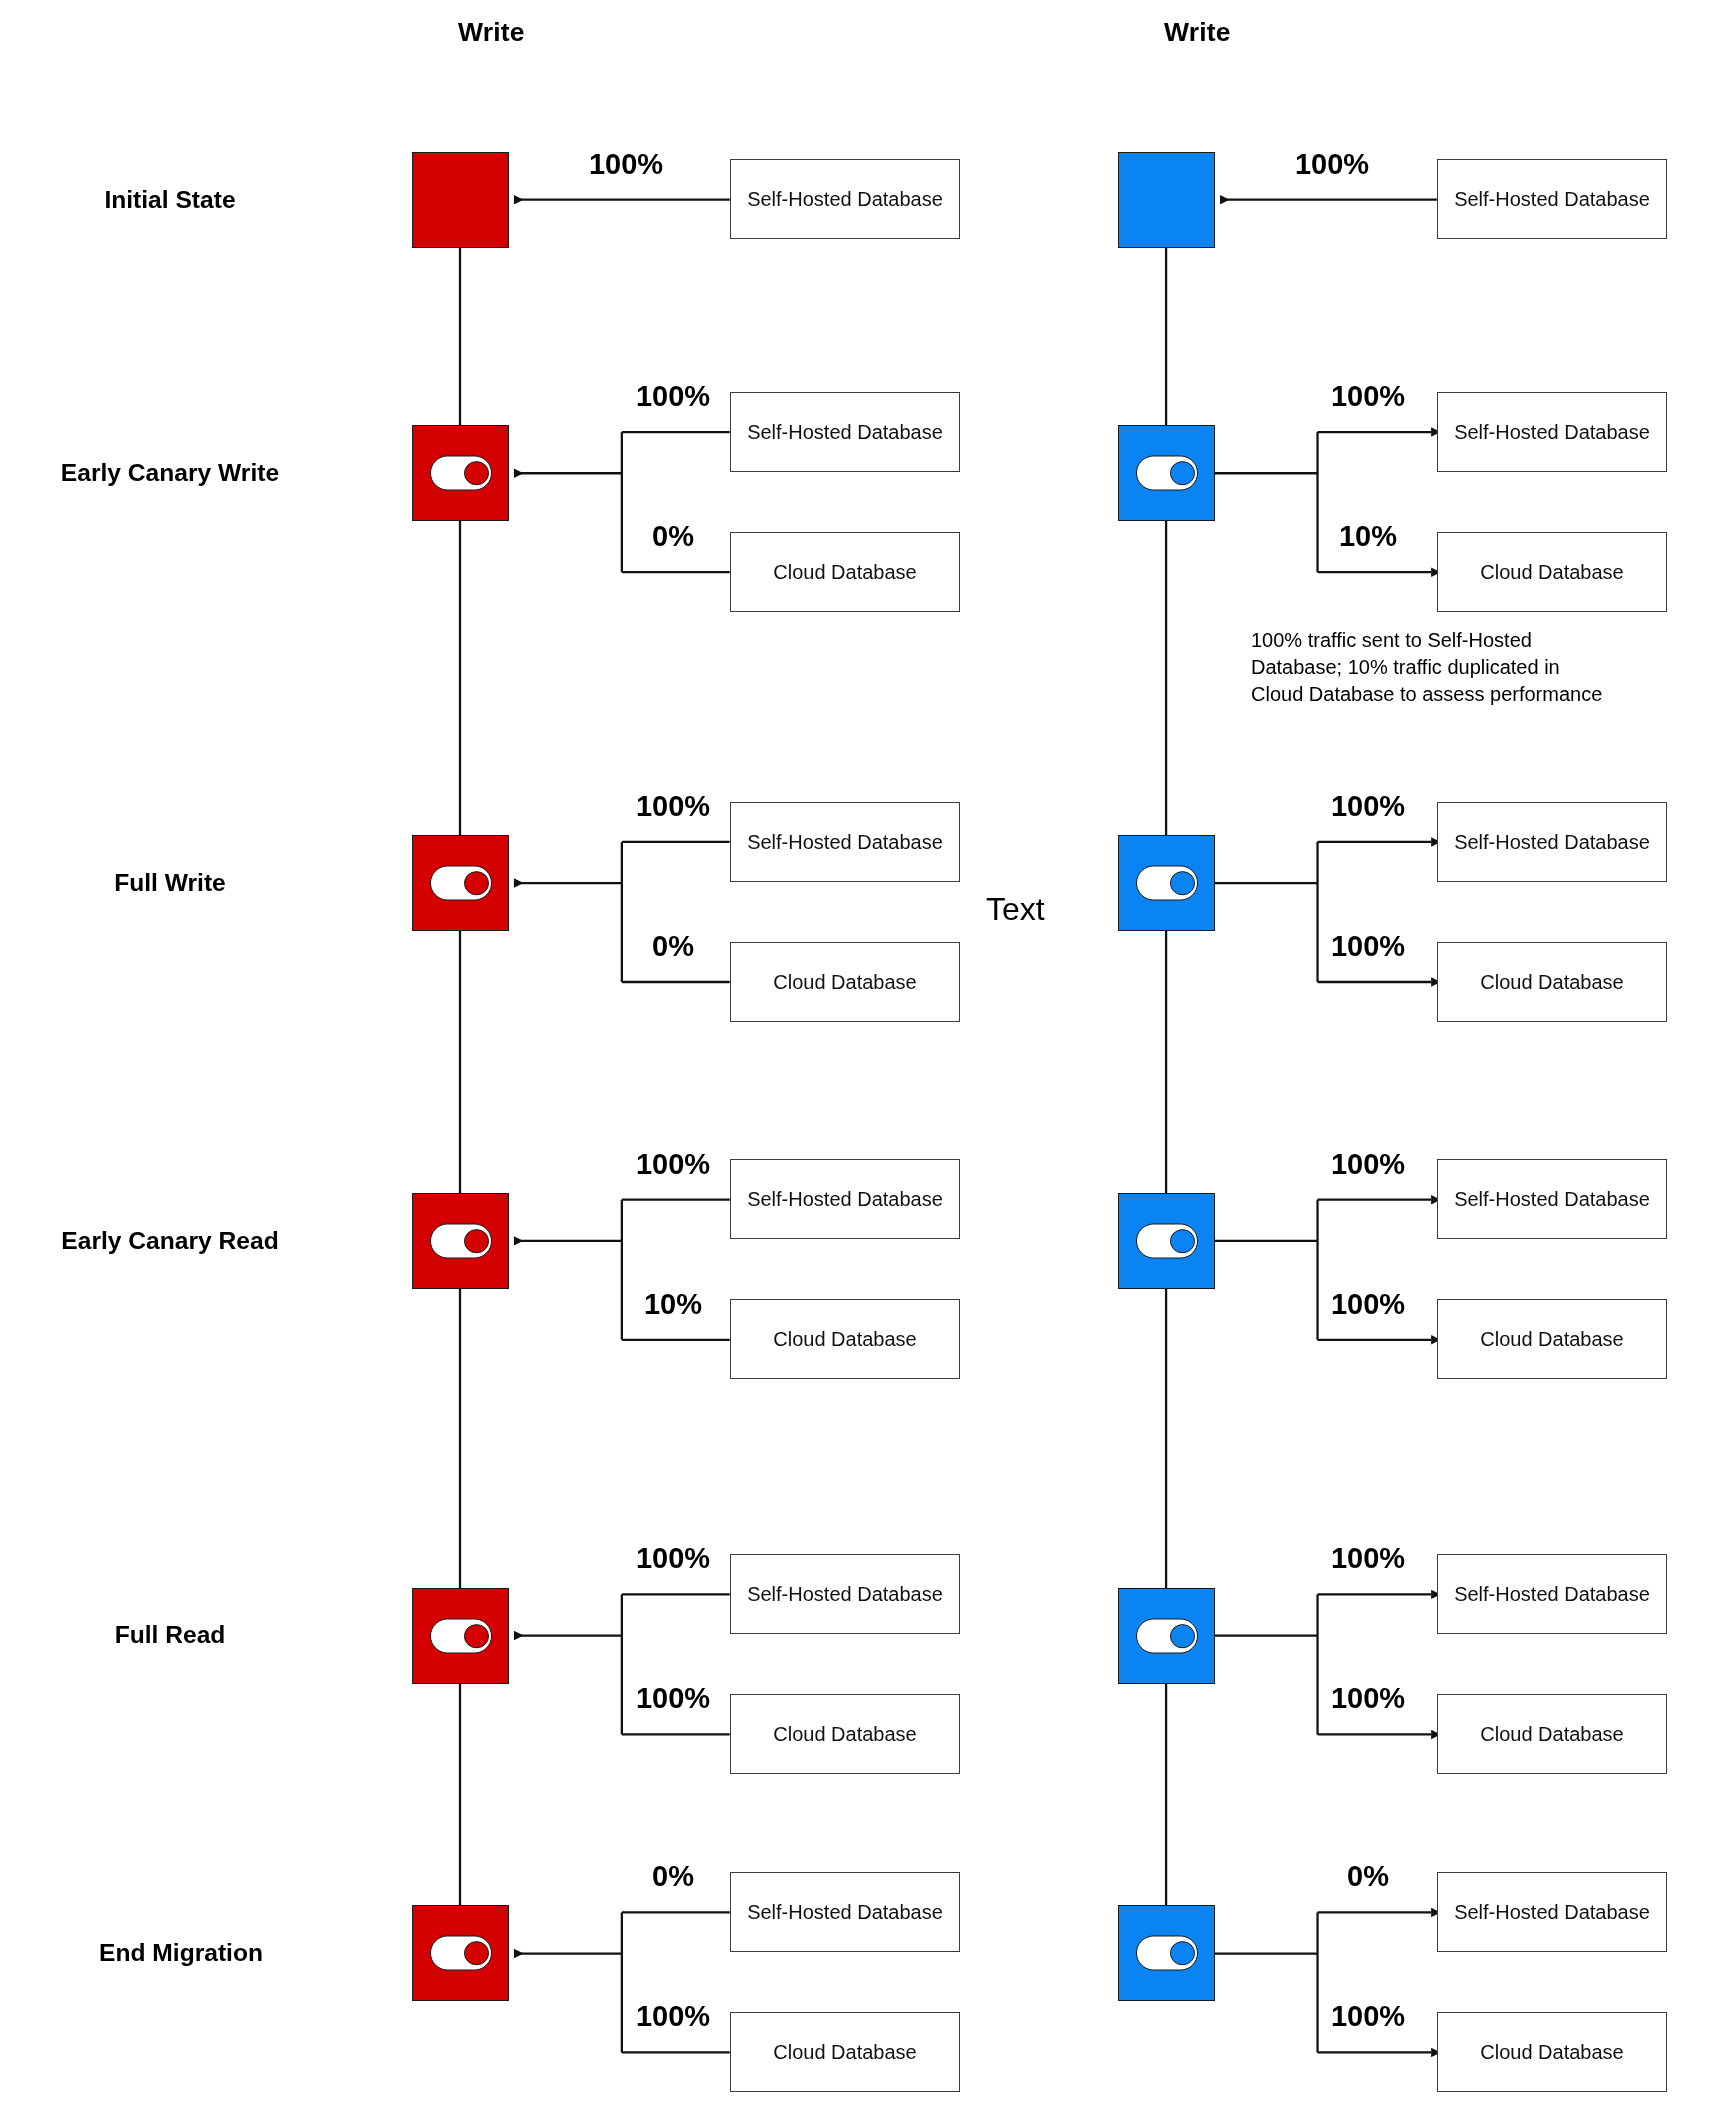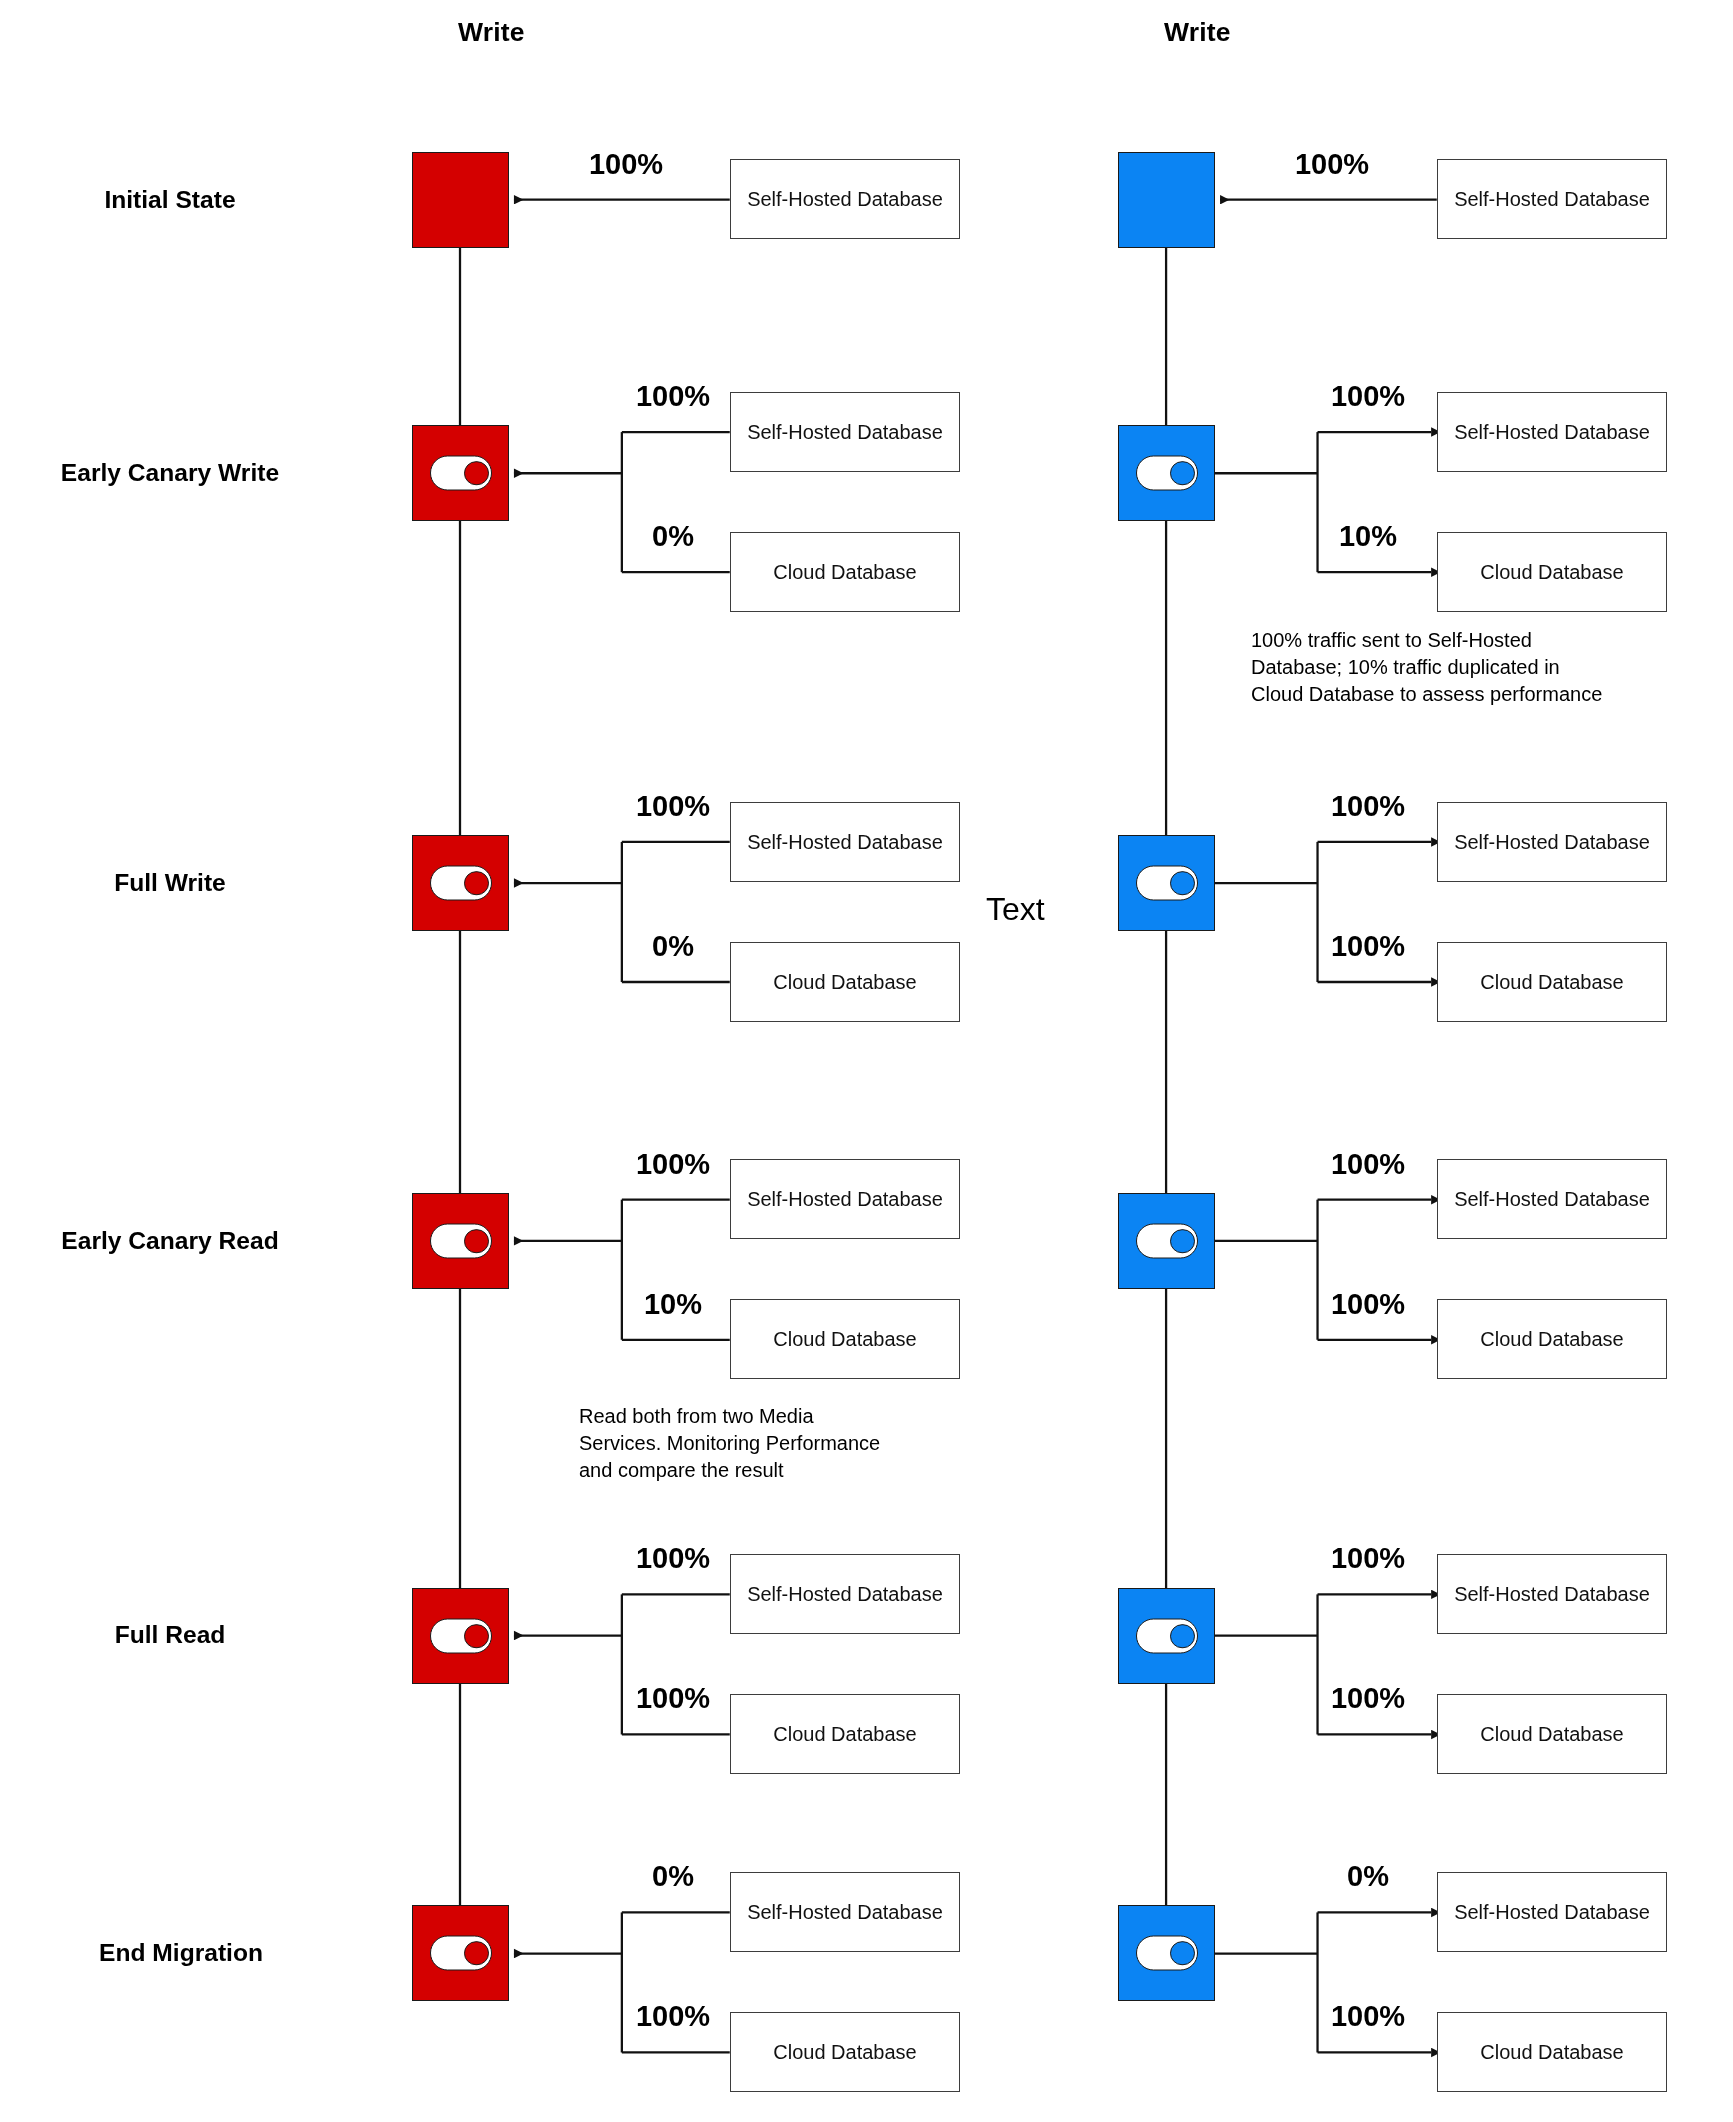--- a/index.html
+++ b/index.html
@@ -227,18 +227,15 @@
         <div class="knob"></div>
       </div>
     </div>
     <div class="dbbox" style="left: 1437px; top: 1872px; width: 230px; height: 80px;">Self-Hosted Database</div>
     <div class="pct" style="left: 1368px; top: 1876px;">0%</div>
     <div class="dbbox" style="left: 1437px; top: 2012px; width: 230px; height: 80px;">Cloud Database</div>
     <div class="pct" style="left: 1368px; top: 2016px;">100%</div>
     <div class="annotation" style="left: 1251px; top: 627px;">100% traffic sent to Self-Hosted
 Database; 10% traffic duplicated in
 Cloud Database to assess performance</div>
-    <div class="annotation" style="left: 579px; top: 1403px;">Read both from two Media
-Services. Monitoring Performance
-and compare the result</div>
     <div class="smalltext" style="left: 986px; top: 891px;">Text</div>
   </div>
 
 
 </body></html>

